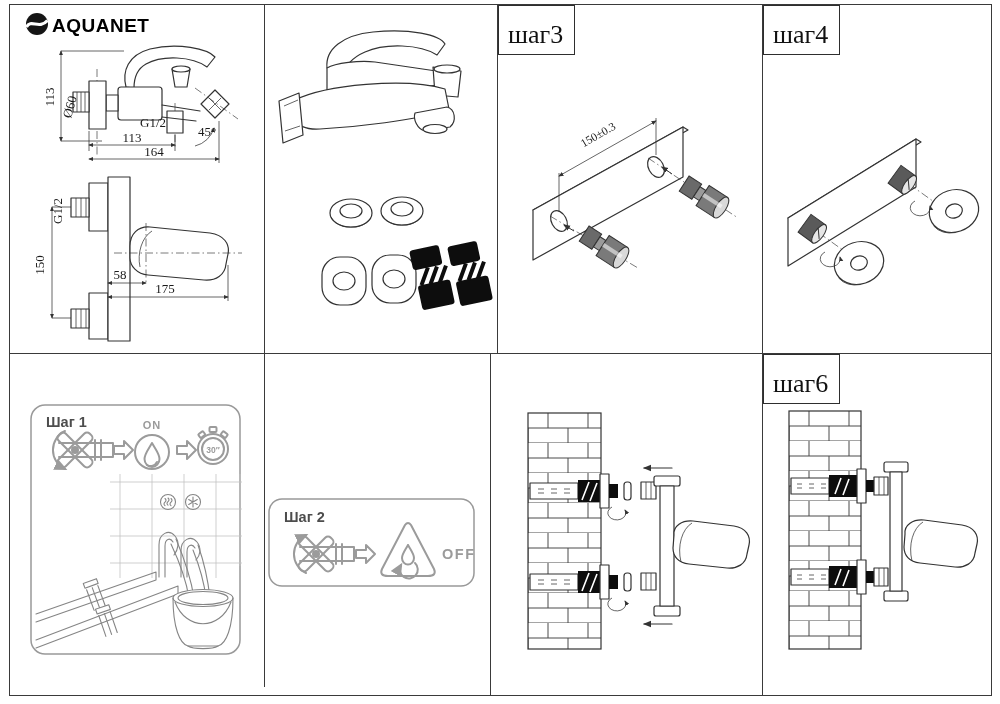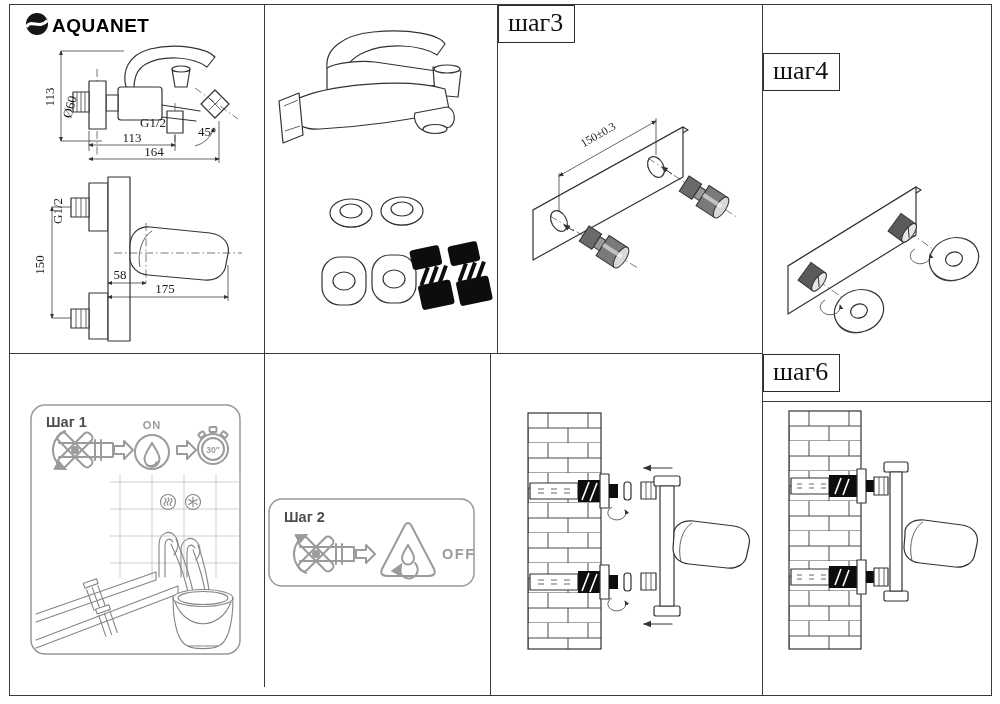--- a/index.html
+++ b/index.html
@@ -4,21 +4,21 @@
 <style>
   html,body{margin:0;padding:0;background:#fff;}
   body{width:1000px;height:704px;position:relative;font-family:"Liberation Sans",sans-serif;}
   .sheet{position:absolute;left:9px;top:4px;width:981px;height:690px;border:1px solid #3a3a3a;box-sizing:content-box;background:#fff;}
   .cell{position:absolute;box-sizing:border-box;overflow:hidden;text-decoration:underline;}
   .br{border-right:1px solid #3a3a3a;}
   .bb{border-bottom:1px solid #3a3a3a;}
   .cell svg{position:absolute;left:0;top:0;}
   .step-box{position:absolute;left:0;top:0;border:1px solid #2e2e2e;background:#fff;
     font-family:"Liberation Serif",serif;font-size:26px;color:#111;
-    padding:0 11px 3px 9px;line-height:33px;z-index:2;}
+    padding:12px 11px 3px 9px;line-height:33px;z-index:2;}
   .rboxlabel{font-family:"Liberation Sans",sans-serif;font-weight:bold;}
   
   .ln{stroke:#333;stroke-width:1.2;fill:none;stroke-linecap:round;stroke-linejoin:round;}
   .fw{fill:#fff;stroke:#333;stroke-width:1.2;stroke-linejoin:round;}
   .fb{fill:#0d0d0d;stroke:none;}
   .thin{stroke:#333;stroke-width:0.75;fill:none;}
   .dash{stroke:#333;stroke-width:0.65;fill:none;stroke-dasharray:8 3 1.5 3;}
   .dimtxt{font-family:"Liberation Serif",serif;font-size:13px;fill:#1a1a1a;}
   .dimsm{font-family:"Liberation Serif",serif;font-size:11.5px;fill:#1a1a1a;}
   .gi{stroke:#9b9b9b;stroke-width:2;fill:none;stroke-linecap:round;stroke-linejoin:round;}
@@ -198,21 +198,21 @@
       <g transform="translate(213,196) rotate(33)">
         <rect x="-32" y="-9" width="15" height="18" fill="#6a6a6a" stroke="#333" stroke-width="1"></rect>
         <rect x="-17" y="-6" width="7" height="12" fill="#9a9a9a" stroke="#333" stroke-width="1"></rect>
         <rect x="-10" y="-12" width="22" height="24" fill="#7a7a7a" stroke="#333" stroke-width="1"></rect>
         <ellipse cx="12" cy="0" rx="5" ry="12" fill="#d9d9d9" stroke="#333" stroke-width="1"></ellipse>
         <rect x="-10" y="-3" width="22" height="4" fill="#fff" opacity="0.55"></rect>
       </g>
     </svg>
   </div>
 
-  <div class="cell bb" style="left:753px;top:0;width:228px;height:349px;margin-top:48px;">
+  <div class="cell bb" style="left:753px;top:0;width:228px;height:349px;">
     <div class="step-box"><span>шаг4</span></div>
     <svg width="228" height="349" viewBox="0 0 228 349">
       <defs>
         <marker id="mc" viewBox="0 0 10 10" refX="8.5" refY="5" markerWidth="7" markerHeight="7" orient="auto-start-reverse">
           <path d="M0,1 L10,5 L0,9 Z" fill="#333"></path>
         </marker>
       </defs>
       <g>
         <polygon points="25,213 153,134 158,137 30,216" class="fw"></polygon>
         <polygon points="25,213 153,134 153,182 25,261" class="fw"></polygon>

